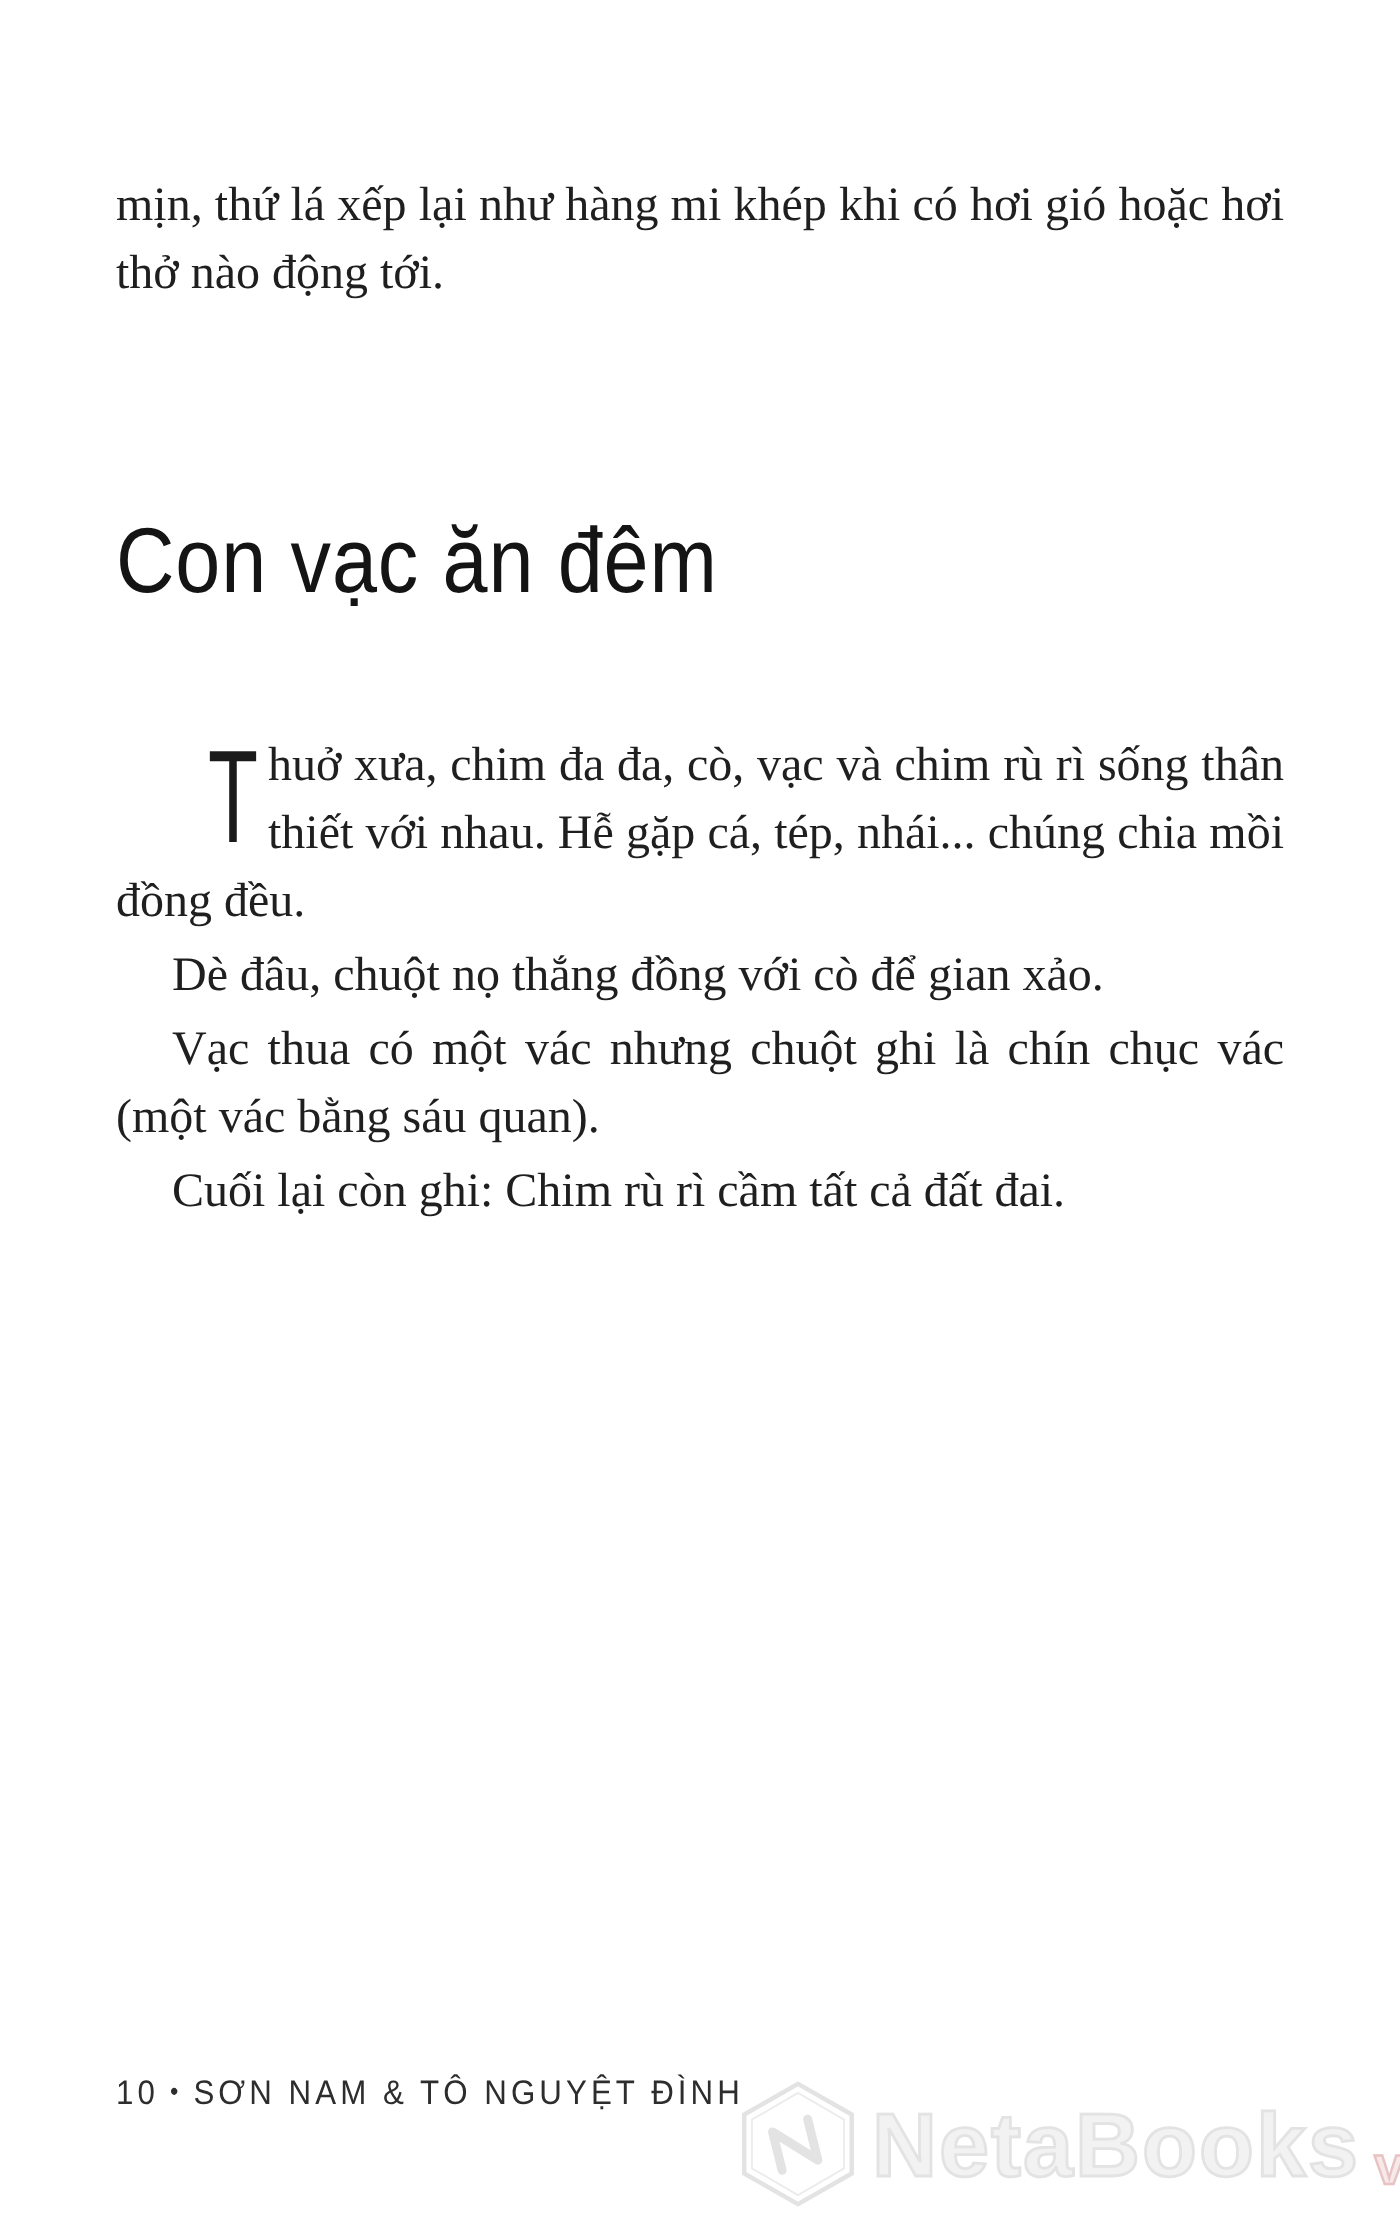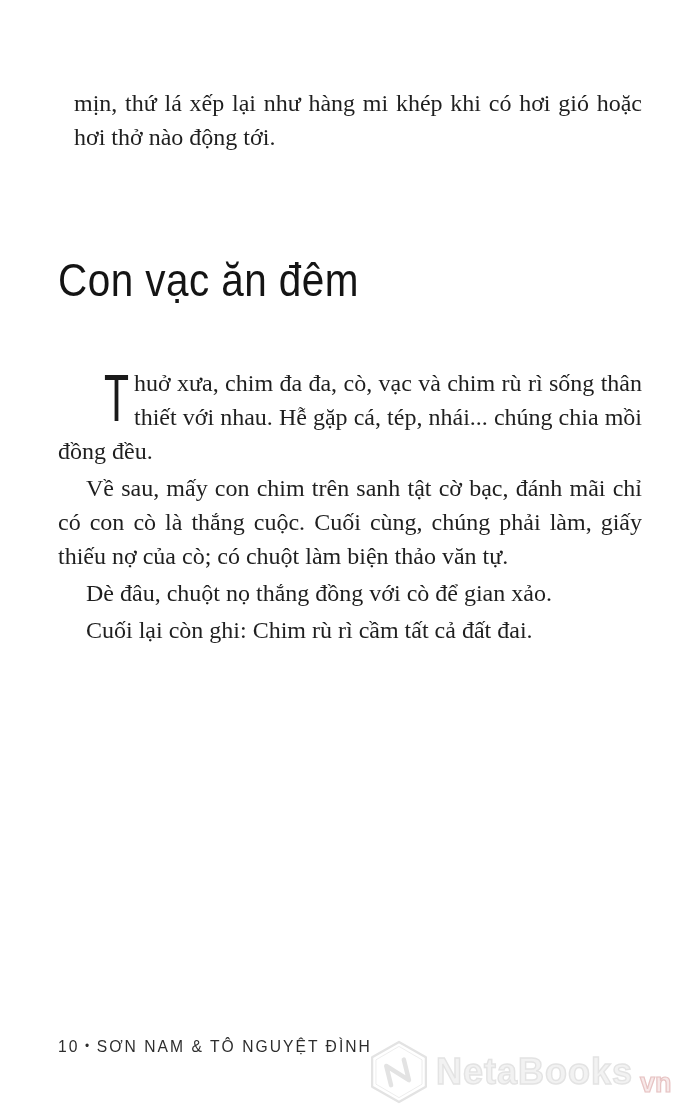--- a/index.html
+++ b/index.html
@@ -15,21 +15,21 @@
   .content {
     position: absolute;
     left: 58px;
     top: 86px;
     width: 584px;
     font-size: 24px;
     line-height: 34px;
     text-align: justify;
   }
   p.body-par { margin: 0 0 3px 0; text-indent: 28px; }
-  p.no-indent { text-indent: 0; margin-left: 16px; }
+  p.no-indent { text-indent: 0; }
   h1.chapter {
     font-family: "Liberation Sans", "DejaVu Sans", sans-serif;
     font-weight: 400;
     font-size: 46px;
     line-height: 48px;
     margin: 102px 0 62px 0;
     color: #141414;
     letter-spacing: 0.5px;
     transform: scaleX(0.88);
     transform-origin: left center;
@@ -67,21 +67,21 @@
     position: absolute;
     left: 366px;
     top: 1040px;
     display: flex;
     align-items: center;
   }
   .wm-icon svg { width: 66px; height: 64px; display: block; }
   .wm-brand {
     font-family: "Liberation Sans", "DejaVu Sans", sans-serif;
     font-weight: 700;
-    font-size: 36px;
+    font-size: 45px;
     letter-spacing: 1px;
     color: #f2f2f2;
     -webkit-text-stroke: 1.4px #e3e3e3;
     margin-left: 4px;
     line-height: 1;
   }
   .wm-tld {
     font-family: "Liberation Sans", "DejaVu Sans", sans-serif;
     font-weight: 700;
     font-size: 27px;
@@ -102,24 +102,24 @@
 
     <p class="body-par no-indent">mịn, thứ lá xếp lại như hàng mi khép khi có hơi gió hoặc hơi thở nào động tới.</p>
 
 
     <h1 class="chapter">Con vạc ăn đêm</h1>
 
     <p class="body-par dropcap-par">
       <span class="dropcap">T</span><span>huở xưa, chim đa đa, cò, vạc và chim rù rì sống thân thiết với nhau. Hễ gặp cá, tép, nhái... chúng chia mồi đồng đều.</span>
     </p>
 
-    <p class="body-par">Về sau, mấy con chim trên sanh tật cờ bạc, đánh mãi chỉ có con cò là thắng cuộc. Cuối cùng, chúng phải làm, giấy thiếu nợ của cò; có chuột làm biện thảo văn tự.</p>
 
     <p class="body-par">Dè đâu, chuột nọ thắng đồng với cò để gian xảo.</p>
 
+    <p class="body-par">Vạc thua có một vác nhưng chuột ghi là chín chục vác (một vác bằng sáu quan).</p>
 
     <p class="body-par">Cuối lại còn ghi: Chim rù rì cầm tất cả đất đai.</p>
 
 
   </div>
 
   <div class="footer">
     <span>10</span><span class="sep">•</span><span>SƠN NAM &amp; TÔ NGUYỆT ĐÌNH</span>
   </div>
 

